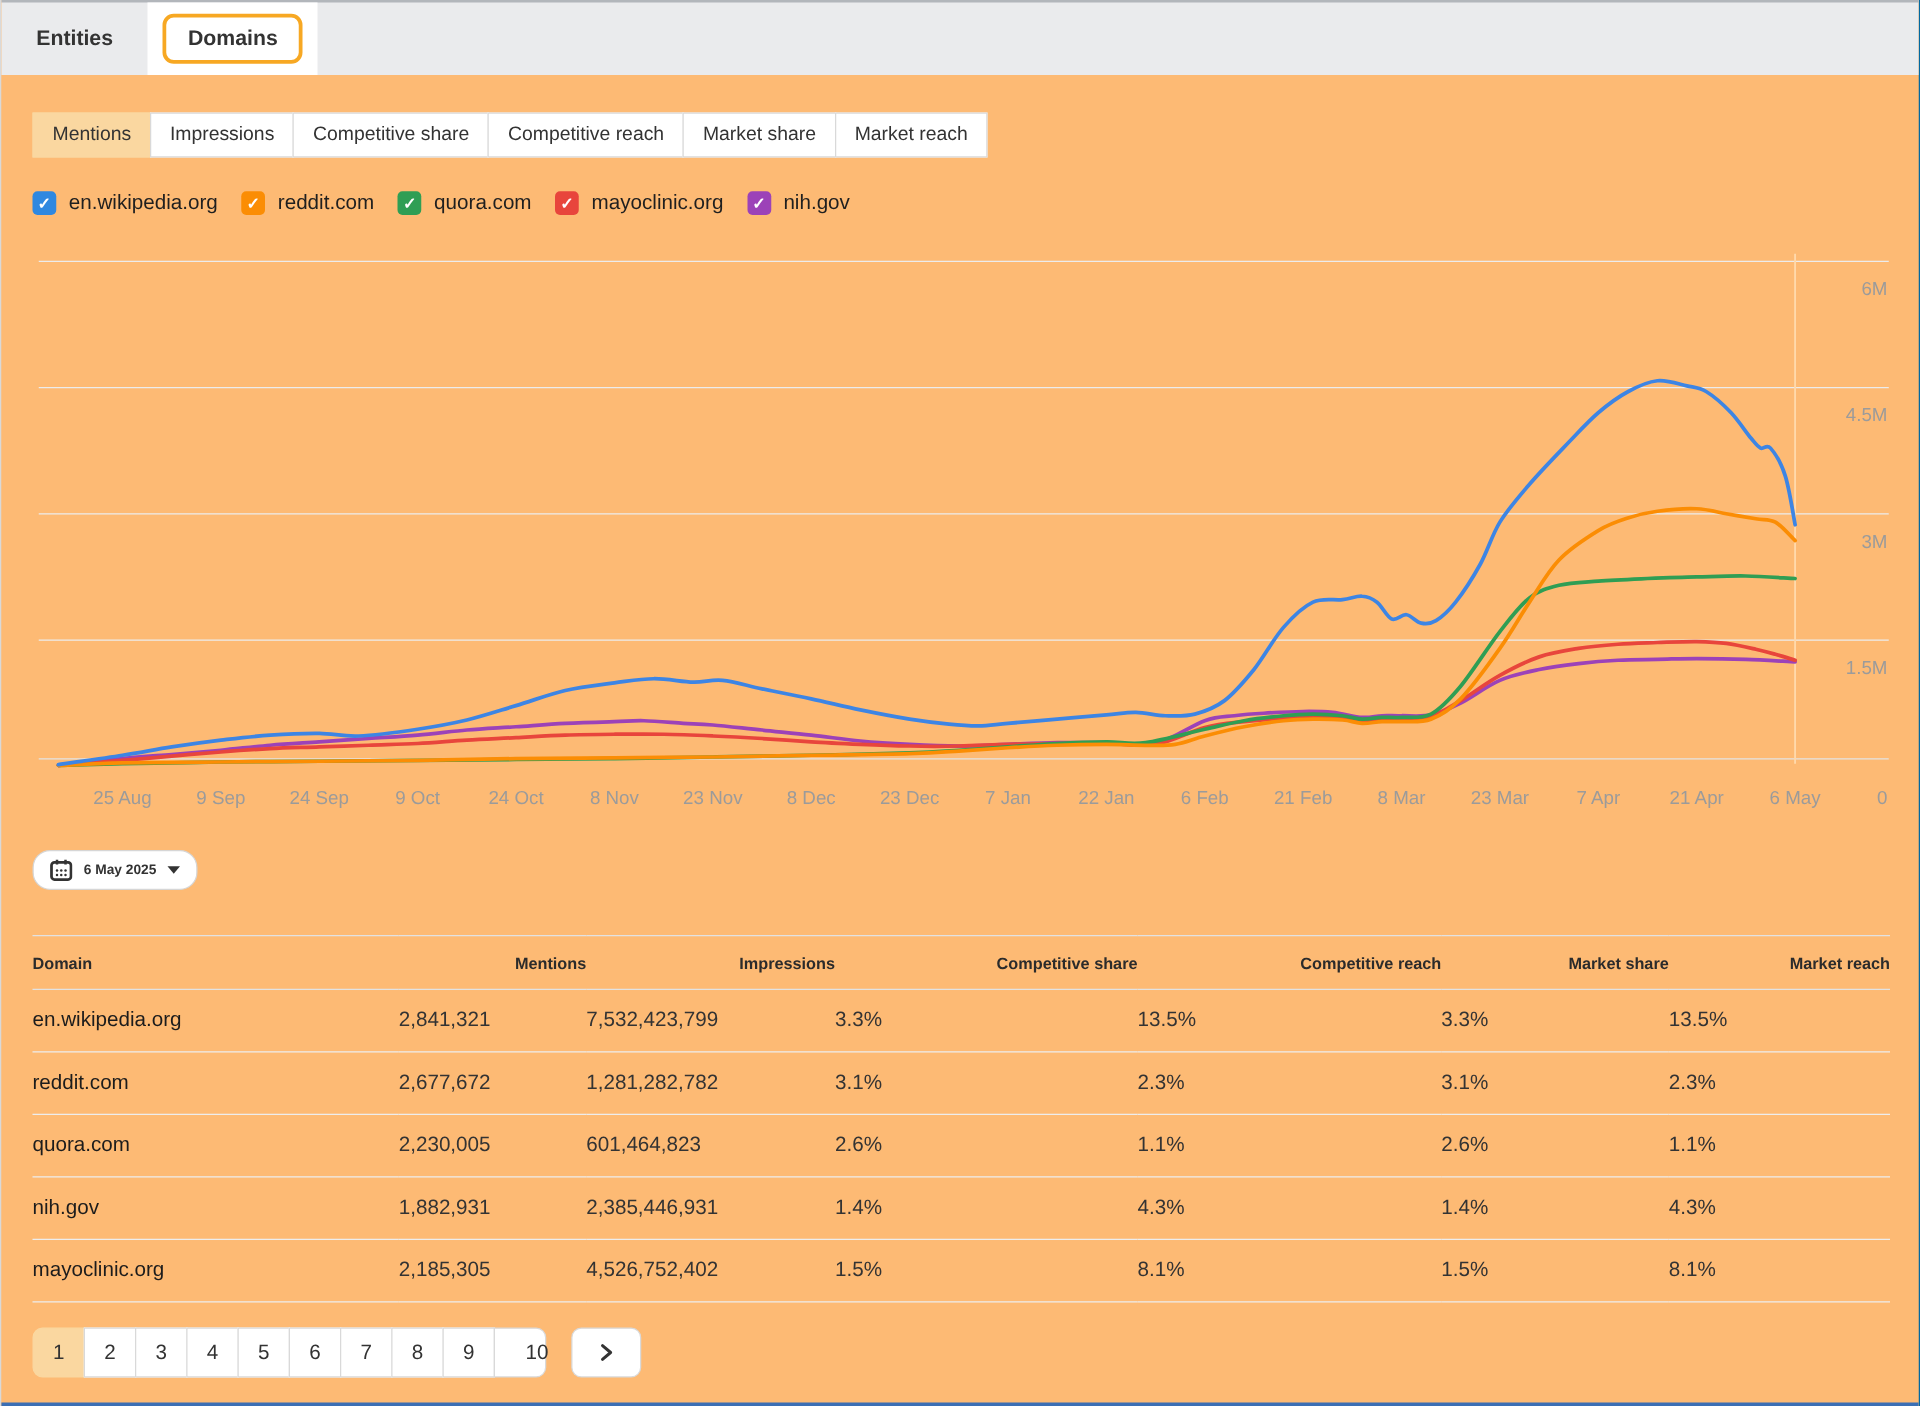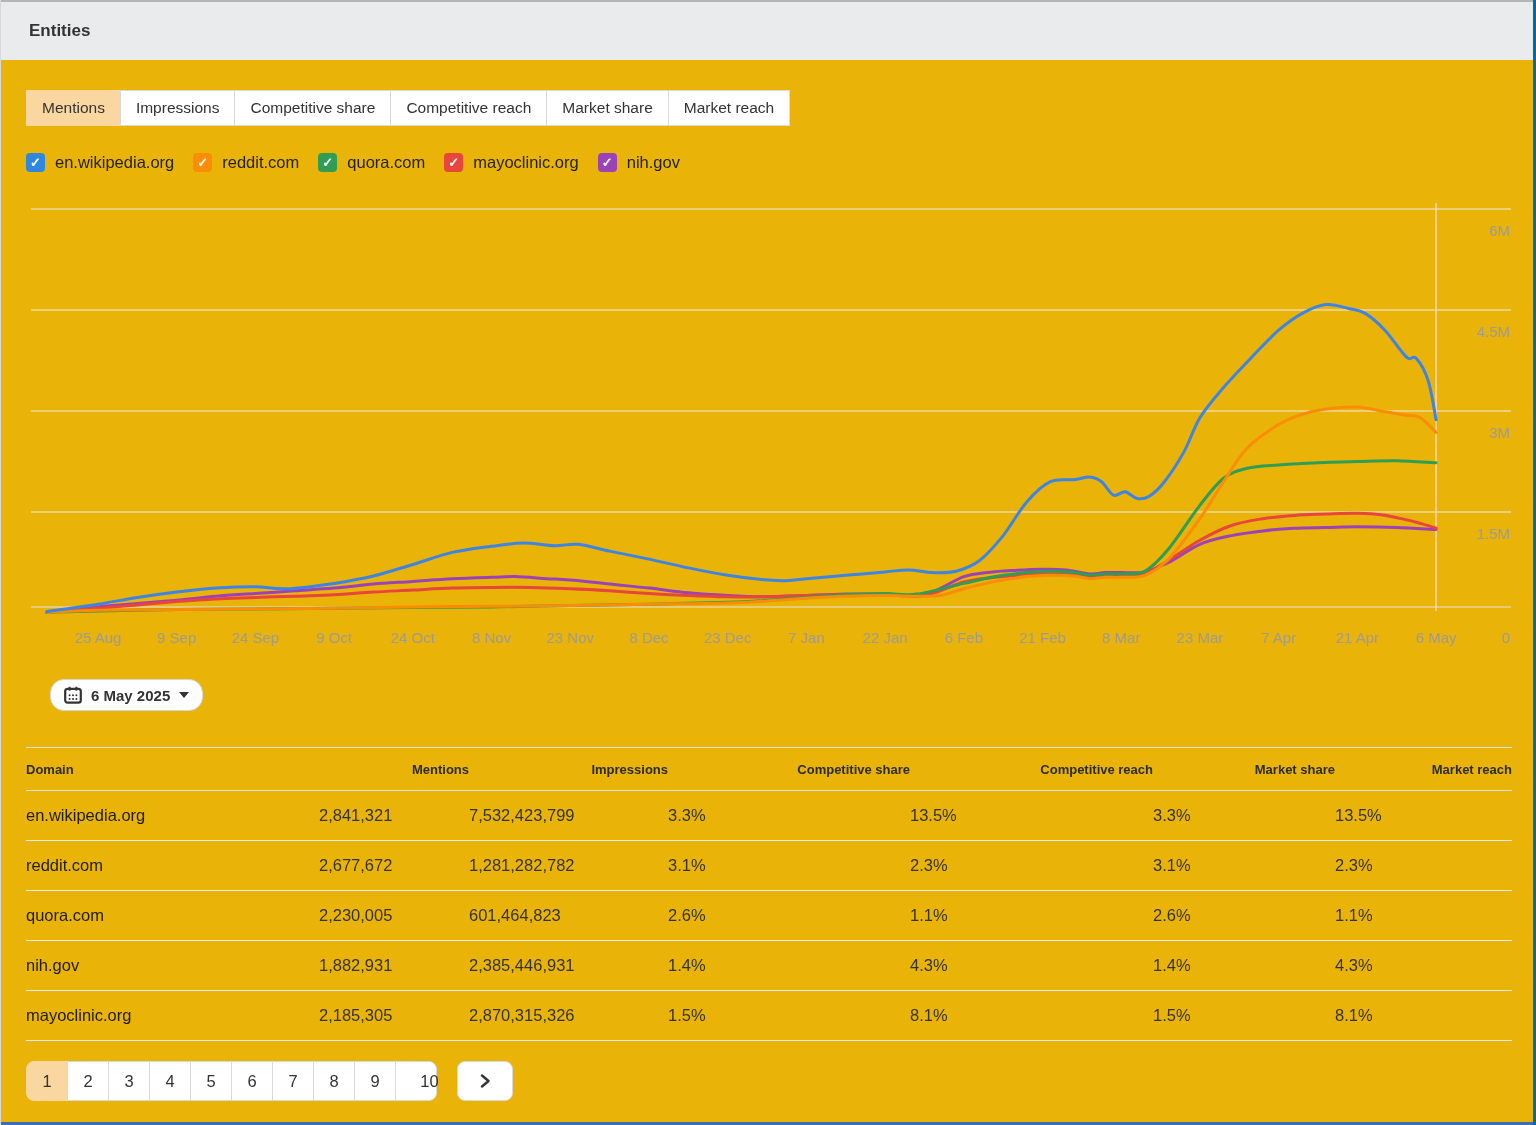--- a/index.html
+++ b/index.html
@@ -1,17 +1,17 @@
 <!DOCTYPE html>
 <html><head>
 <meta charset="utf-8">
 <style>
   html,body{margin:0;padding:0;background:#fff;font-family:"Liberation Sans",sans-serif;}
   .page{position:relative;width:1536px;height:1125px;box-sizing:border-box;
-        border-left:1px solid #d9d9d9;border-right:3px solid #0369a1;background:#eab308;overflow:hidden;}
+        border-left:1px solid #d9d9d9;border-right:1px solid #0369a1;background:#fdba74;overflow:hidden;}
   
   .topbar{height:60px;background:#eaebed;border-top:2px solid #b2b6bb;display:flex;box-sizing:border-box;}
   .top-tab{display:flex;align-items:center;padding:0 28px;font-size:17px;font-weight:bold;color:#333;cursor:pointer;}
   .top-tab.active{background:#fff;padding:0 12px;}
   .ring{border:3px solid #f7a823;border-radius:9px;padding:7px 17px;}
   .content{padding:0 25px;}
   
   .metric-tabs{margin-top:30px;display:inline-flex;}
   .mtab{border:1px solid #d9d9d9;margin-left:-1px;padding:8px 15px;font-size:15.5px;color:#333;
         background:#fff;white-space:nowrap;cursor:pointer;}
@@ -21,21 +21,21 @@
   .legend{margin-top:27px;display:flex;align-items:center;}
   .legend-item{display:flex;align-items:center;margin-right:19px;cursor:pointer;}
   .cbox{width:19px;height:19px;border-radius:4px;display:flex;align-items:center;justify-content:center;
         color:#fff;font-size:13px;font-weight:bold;flex:none;}
   .legend-label{margin-left:10px;font-size:16.5px;color:#1f1f1f;}
   
   .chart-wrap{margin-top:25px;}
   svg text{font-family:"Liberation Sans",sans-serif;}
   
   .date-btn{margin-top:23px;display:inline-flex;align-items:center;background:#fff;border:1px solid #d6d6d6;
-        border-radius:14px;padding:6px 13px;font-size:15px;font-weight:bold;color:#333;font-family:inherit;cursor:pointer;margin-left:24px;}
+        border-radius:14px;padding:6px 13px;font-size:11px;font-weight:bold;color:#333;font-family:inherit;cursor:pointer;}
   .date-btn svg{margin-right:9px;}
   .caret{width:0;height:0;border-left:5px solid transparent;border-right:5px solid transparent;
         border-top:6px solid #333;margin-left:9px;}
   
   table{margin-top:36px;width:100%;border-collapse:collapse;table-layout:fixed;}
   th{font-size:13px;font-weight:bold;color:#2b2b2b;text-align:right;padding:14px 0 13px;
      border-top:1px solid #e2e2e2;border-bottom:1px solid #e2e2e2;}
   th:first-child{text-align:left;}
   td{font-size:16.5px;color:#333;text-align:left;padding:15px 0;border-bottom:1px solid #ededed;}
   td:first-child{text-align:left;color:#1c1c1c;}
@@ -52,20 +52,23 @@
   .bottom-bar{position:absolute;left:0;right:0;bottom:0;height:3px;background:#3b6fb5;}
 </style>
 </head>
 <body>
 
 <div class="page">
 
   <div class="topbar">
     <div class="top-tab">
       <span>Entities</span>
+    </div>
+    <div class="top-tab active">
+      <span class="ring">Domains</span>
     </div>
   </div>
 
   <div class="content">
 
     <div class="metric-tabs" id="metric-tabs">
         <div class="mtab selected">Mentions</div>
         <div class="mtab">Impressions</div>
         <div class="mtab">Competitive share</div>
         <div class="mtab">Competitive reach</div>
@@ -205,21 +208,21 @@
             <td>1,882,931</td>
             <td>2,385,446,931</td>
             <td>1.4%</td>
             <td>4.3%</td>
             <td>1.4%</td>
             <td>4.3%</td>
           </tr>
           <tr>
             <td>mayoclinic.org</td>
             <td>2,185,305</td>
-            <td>2,870,315,326</td>
+            <td>4,526,752,402</td>
             <td>1.5%</td>
             <td>8.1%</td>
             <td>1.5%</td>
             <td>8.1%</td>
           </tr>
         </tbody>
     </table>
 
     <div class="pagination">
       <div class="pages" id="pages">

